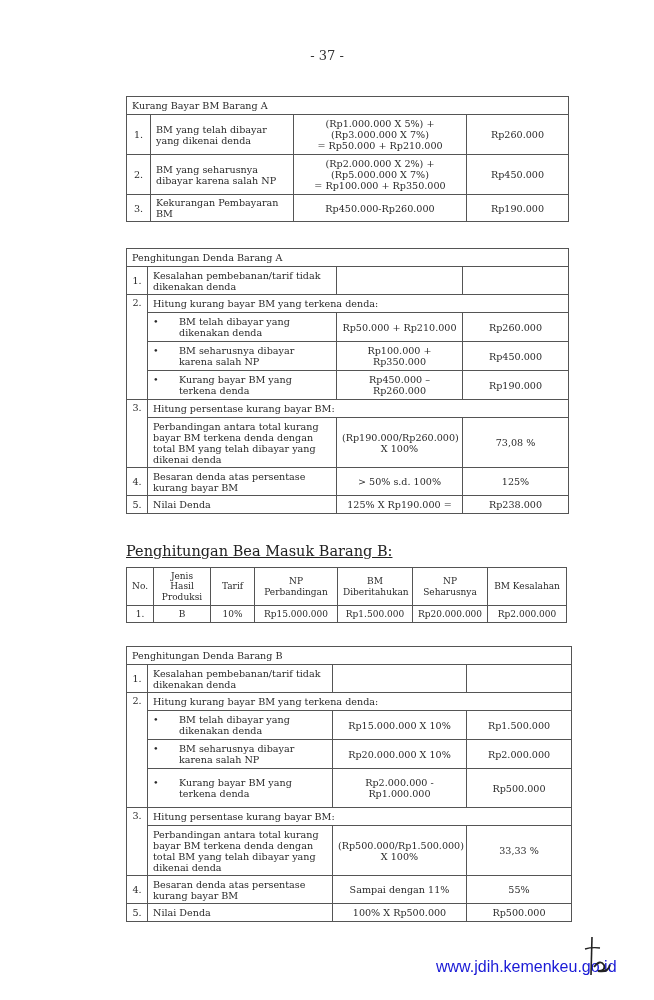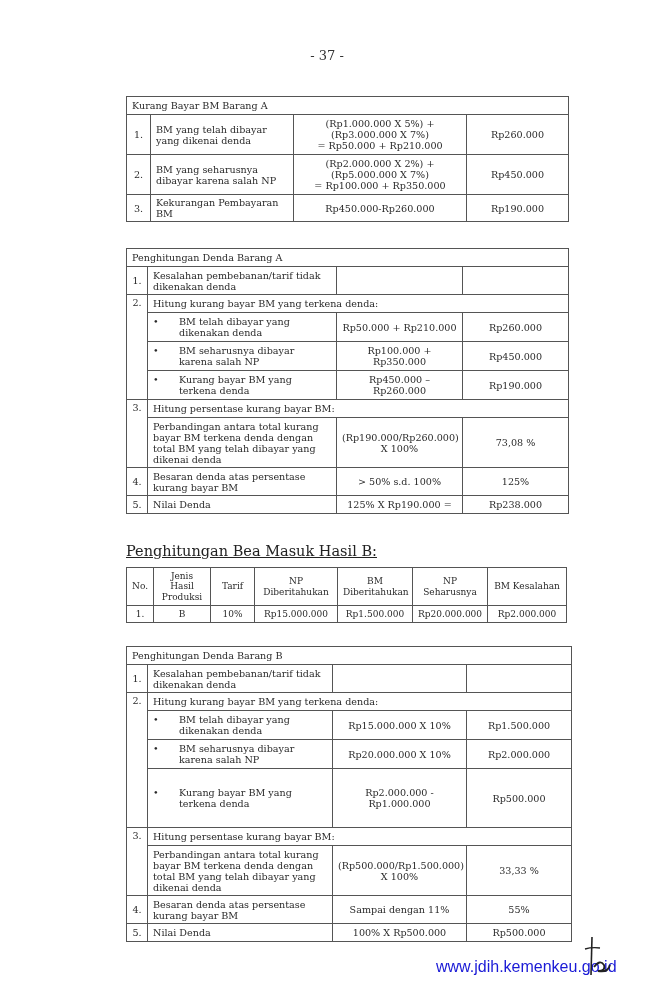--- a/index.html
+++ b/index.html
@@ -155,38 +155,38 @@
   </tr>
   <tr style="height:18px">
     <td class="no">5.</td>
     <td>Nilai Denda</td>
     <td class="c">125% X Rp190.000 =</td>
     <td class="c">Rp238.000</td>
   </tr>
 </tbody>
   </table>
 
-<div class="section-heading">Penghitungan Bea Masuk Hasil B:</div>
+<div class="section-heading">Penghitungan Bea Masuk Barang B:</div>
 
 <table id="t3">
   <colgroup>
     <col style="width:27px">
       <col style="width:57px">
       <col style="width:44px">
       <col style="width:83px">
       <col style="width:75px">
       <col style="width:75px">
       <col style="width:79px">
   </colgroup>
   <tbody>
       <tr style="height:38px">
     <th class="c">No.</th>
     <th class="c">Jenis Hasil Produksi</th>
     <th class="c">Tarif</th>
-    <th class="c">NP Diberitahukan</th>
+    <th class="c">NP Perbandingan</th>
     <th class="c">BM Diberitahukan</th>
     <th class="c">NP Seharusnya</th>
     <th class="c">BM Kesalahan</th>
   </tr>
   <tr style="height:17px">
     <td class="c">1.</td>
     <td class="c">B</td>
     <td class="c">10%</td>
     <td class="c">Rp15.000.000</td>
     <td class="c">Rp1.500.000</td>
@@ -237,21 +237,21 @@
     <td class="c">Rp20.000.000 X 10%</td>
     <td class="c">Rp2.000.000</td>
   </tr>
   <tr style="height:29px">
     <td class="b">
           <div class="bul">
             <span class="dot">•</span>
             <span>Kurang bayar BM yang terkena denda</span>
           </div>
         </td>
-    <td class="c" style="padding:18px 28px">Rp2.000.000 - Rp1.000.000</td>
+    <td class="c" style="padding:8px 28px">Rp2.000.000 - Rp1.000.000</td>
     <td class="c">Rp500.000</td>
   </tr>
   <tr style="height:18px">
     <td class="no" rowspan="2" style="vertical-align:top">3.</td>
     <td colspan="3">Hitung persentase kurang bayar BM:</td>
   </tr>
   <tr style="height:50px">
     <td>Perbandingan antara total kurang bayar BM terkena denda dengan total BM yang telah dibayar yang dikenai denda</td>
     <td class="c">(Rp500.000/Rp1.500.000) X 100%</td>
     <td class="c">33,33 %</td>

